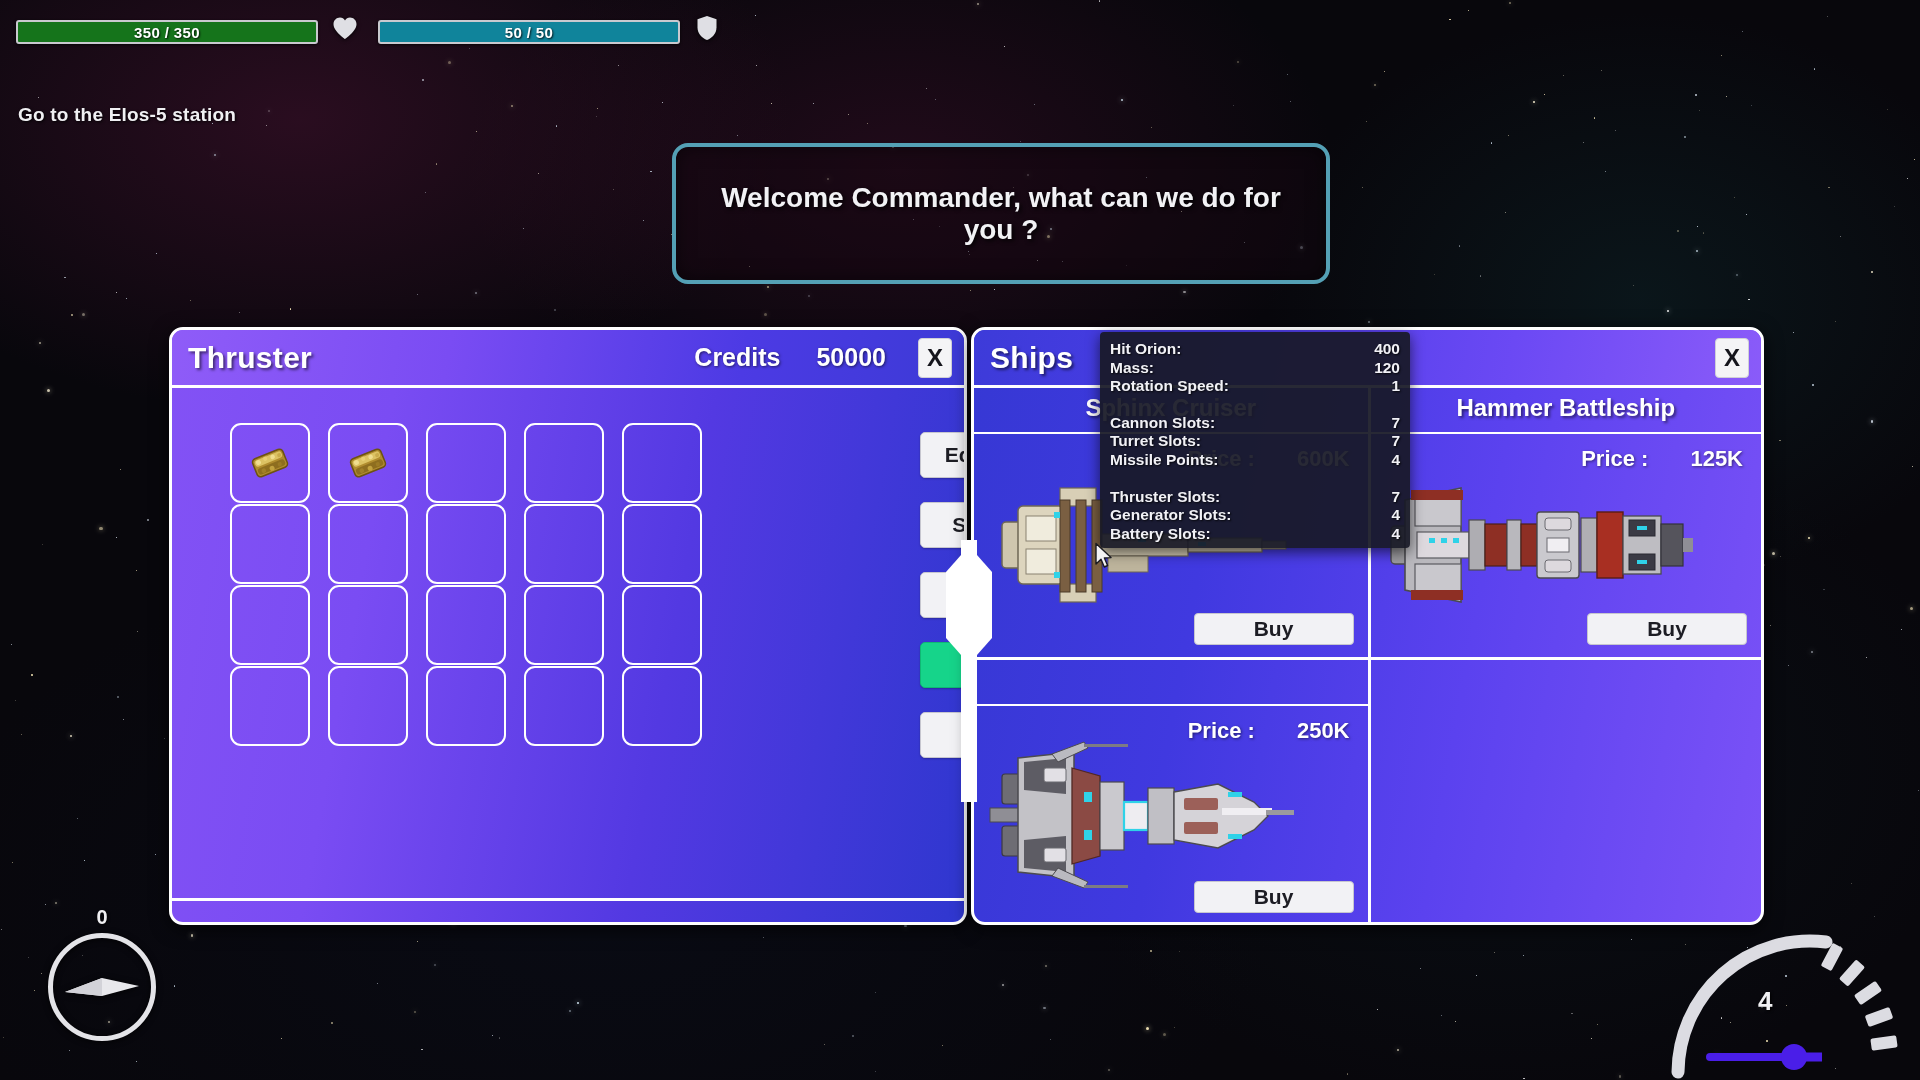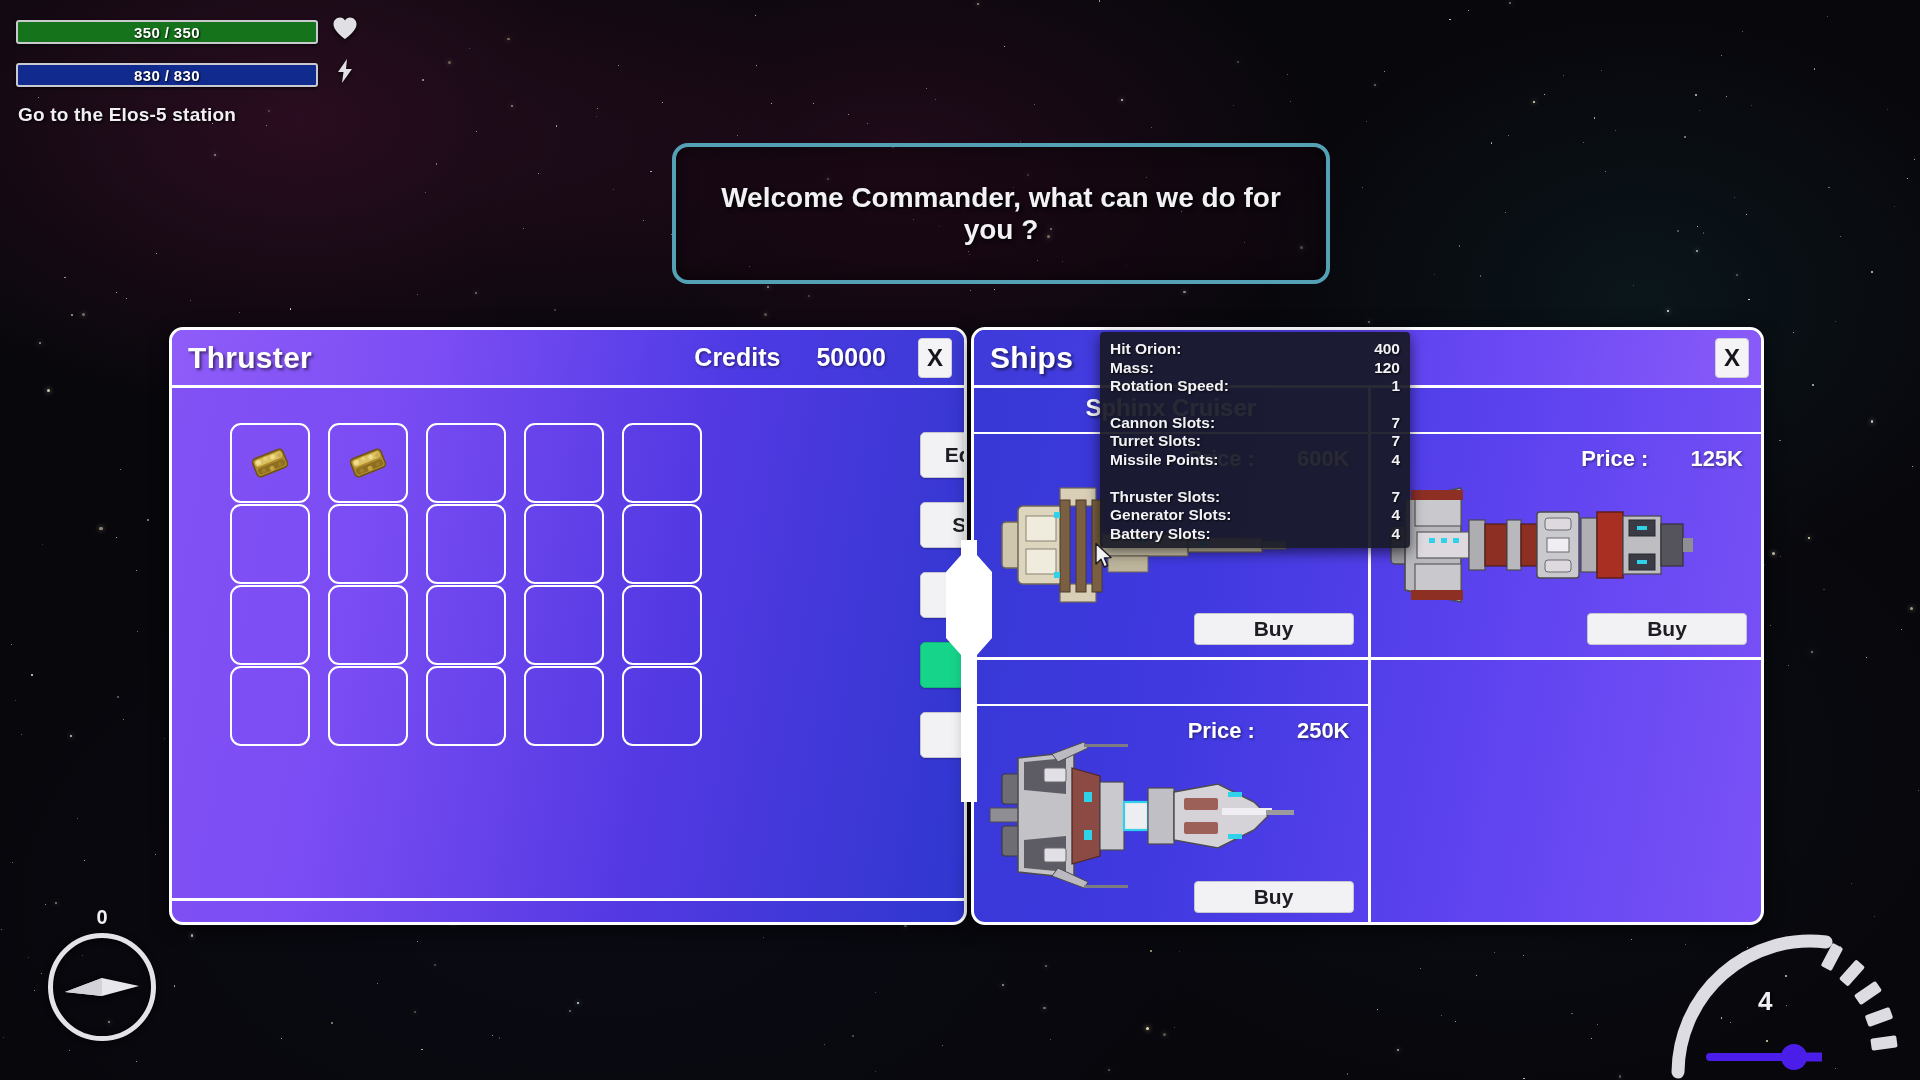--- a/index.html
+++ b/index.html
@@ -698,29 +698,29 @@
       <div class="bar" id="bar-health">
         <span class="bar-text">350 / 350</span>
       </div>
       <div class="bar-icon">
         <svg width="26" height="24" viewBox="0 0 26 24">
             <path d="M13 23C13 23 1.5 15.4 1.5 8.2 1.5 4.3 4.5 1.5 8 1.5c2.2 0 4 1.2 5 3 1-1.8 2.8-3 5-3 3.5 0 6.5 2.8 6.5 6.7C24.5 15.4 13 23 13 23z" fill="#dfdfe4"></path>
           </svg>
       </div>
     </div>
     <div class="gap"></div>
-  </div>
-  <div class="bar-row">
-    <div class="bar" id="bar-energy">
-      <span class="bar-text">830 / 830</span>
-    </div>
-    <div class="bar-icon">
-      <svg width="18" height="26" viewBox="0 0 18 26">
-          <path d="M11 1L2 14h5.5L6 25l10-14h-6l1-10z" fill="#dfdfe4"></path>
-        </svg>
+    <div class="bar-row">
+      <div class="bar" id="bar-shield">
+        <span class="bar-text">50 / 50</span>
+      </div>
+      <div class="bar-icon">
+        <svg width="22" height="26" viewBox="0 0 22 26">
+            <path d="M11 1L20.5 4.2v8.1C20.5 18.6 16.2 23.2 11 25 5.8 23.2 1.5 18.6 1.5 12.3V4.2L11 1z" fill="#dfdfe4"></path>
+          </svg>
+      </div>
     </div>
   </div>
 </div>
 
 <div id="quest-text">Go to the Elos-5 station</div>
 
 <div id="dialogue">
   <div id="dialogue-text">Welcome Commander, what can we do for you ?</div>
 </div>
 
@@ -830,20 +830,21 @@
                 <rect x="120" y="96" width="40" height="16" fill="#bdb49c" stroke="#6f6754" stroke-width="1"></rect>
                 <rect x="200" y="78" width="74" height="14" fill="#c6bda5" stroke="#6f6754" stroke-width="1.2"></rect>
                 <rect x="274" y="81" width="24" height="8" fill="#b6ad95" stroke="#6f6754" stroke-width="1"></rect>
                 <rect x="150" y="78" width="8" height="4" fill="#2fd2e8"></rect>
                 <rect x="210" y="82" width="8" height="4" fill="#2fd2e8"></rect>
               </g>
             </svg></div>
           <div class="buy-btn">Buy</div>
         </div>
         <div class="ship-card tr">
+          <div class="ship-name">Hammer Battleship</div>
           <div class="ship-name-rule"></div>
           <div class="ship-price">
             <span>Price :</span>
             <span>125K</span>
           </div>
           <div class="ship-sprite"><svg viewBox="0 0 310 170" width="310" height="170">
               <g>
                 <rect x="6" y="66" width="22" height="38" rx="4" fill="#9b9a9e" stroke="#4b4a4f" stroke-width="1.4"></rect>
                 <path d="M20 40 L76 28 L76 142 L20 130 Z" fill="#b9b8bd" stroke="#4b4a4f" stroke-width="1.6"></path>
                 <rect x="30" y="36" width="46" height="30" fill="#c9c8cd" stroke="#5b5a60" stroke-width="1.2"></rect>

